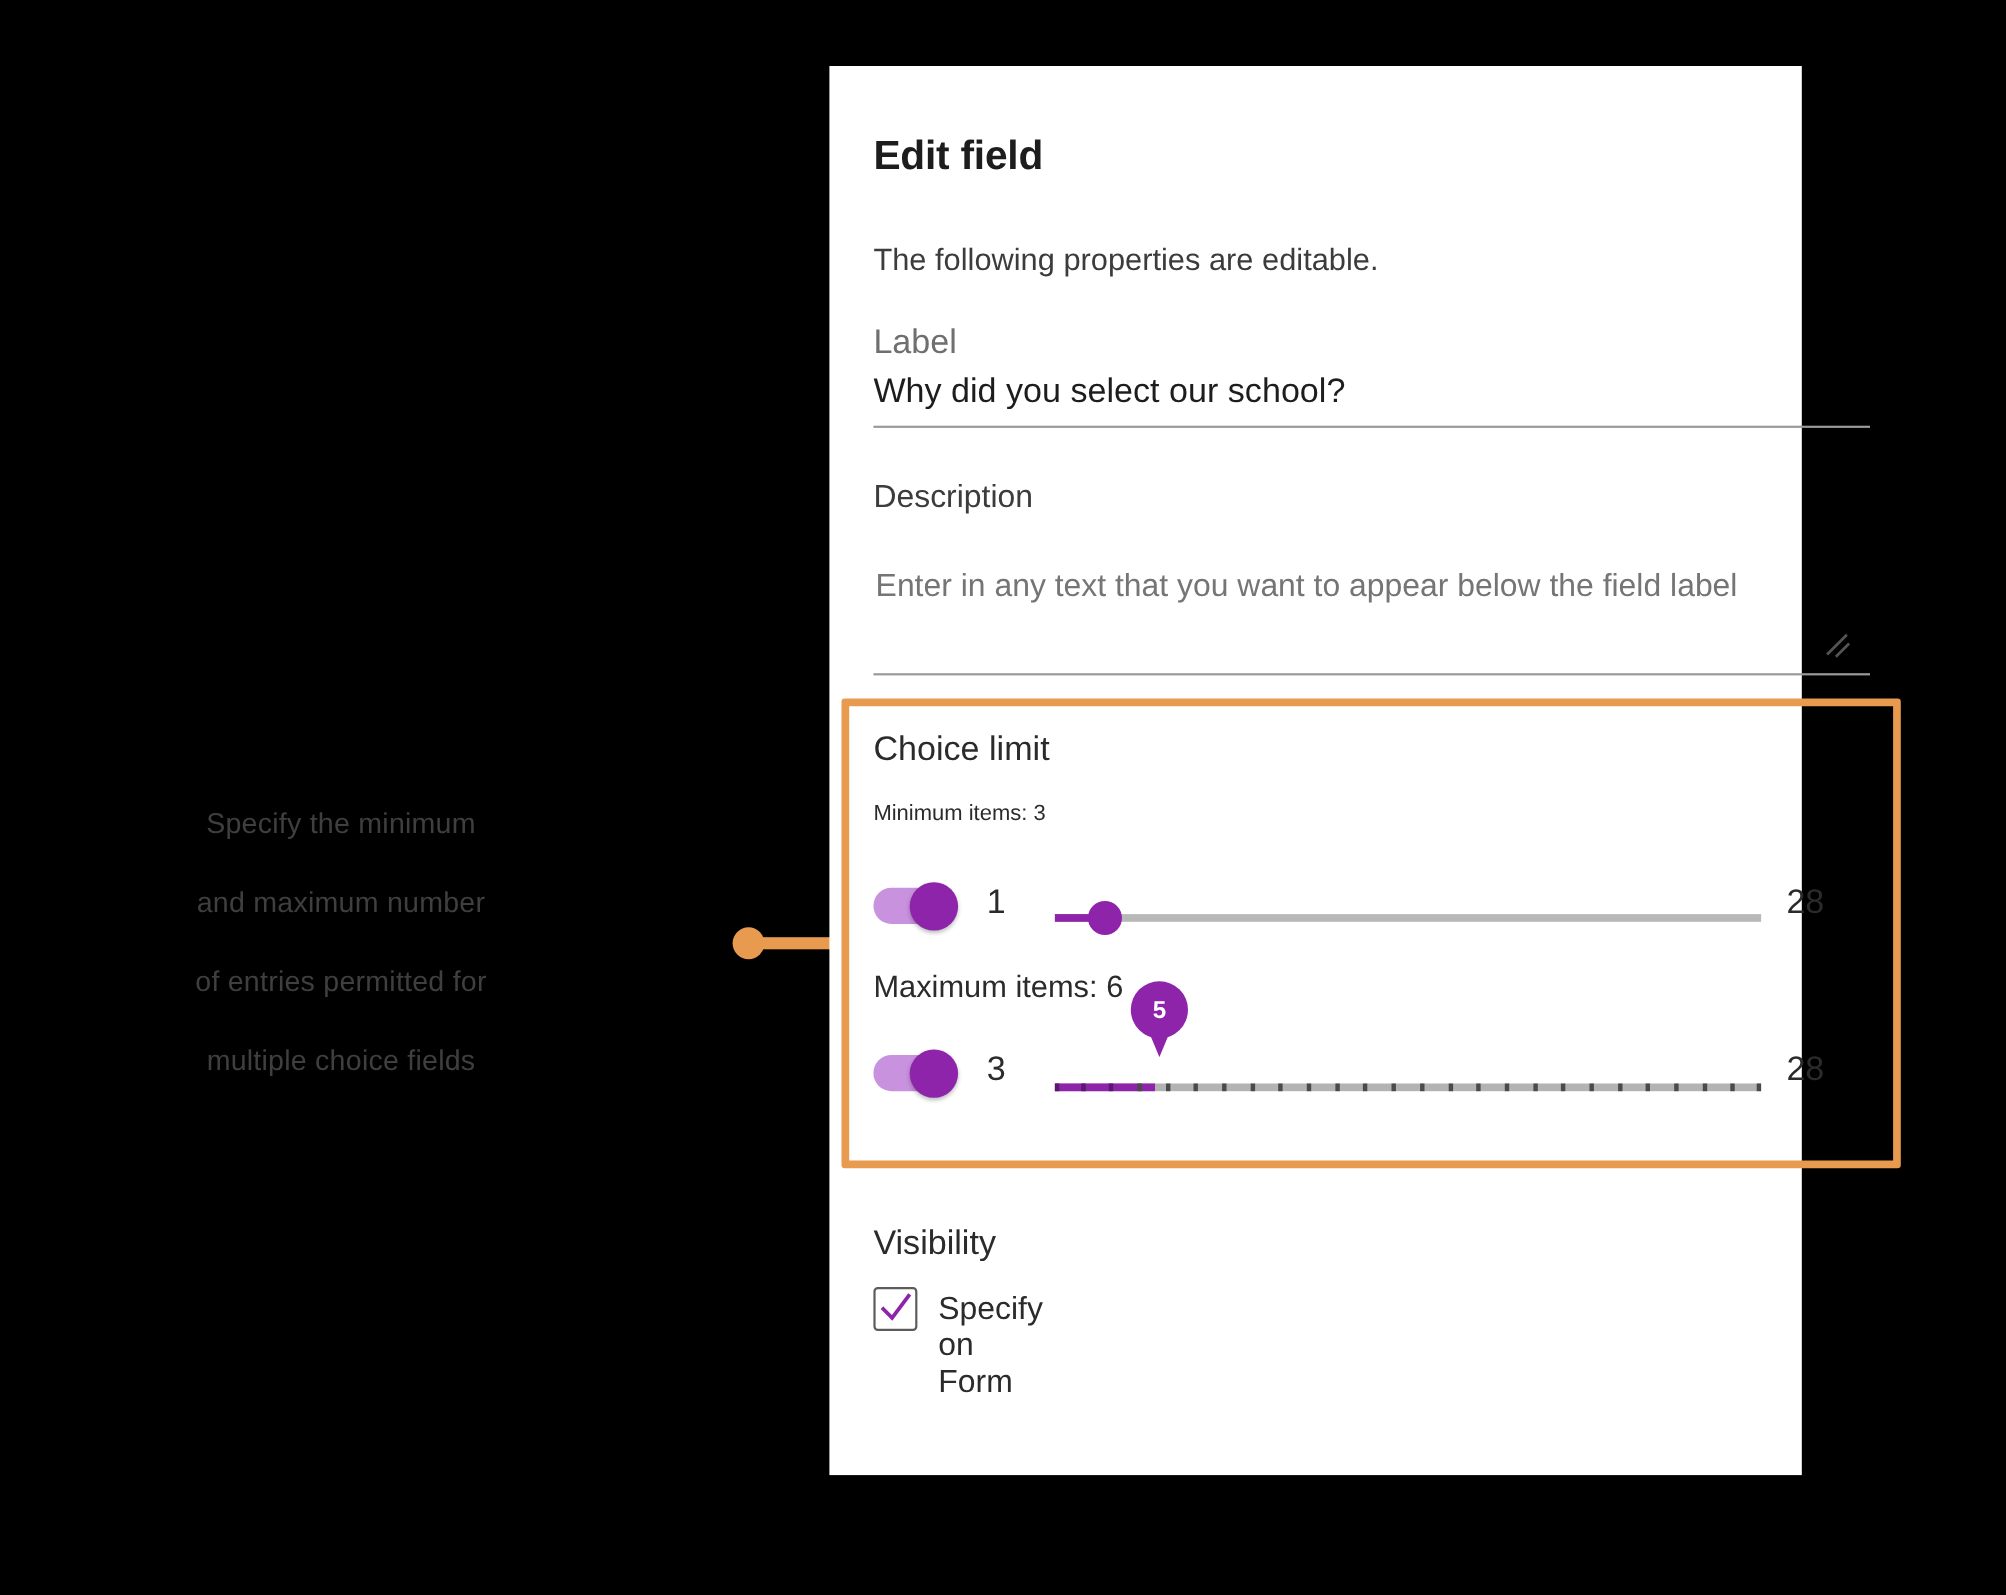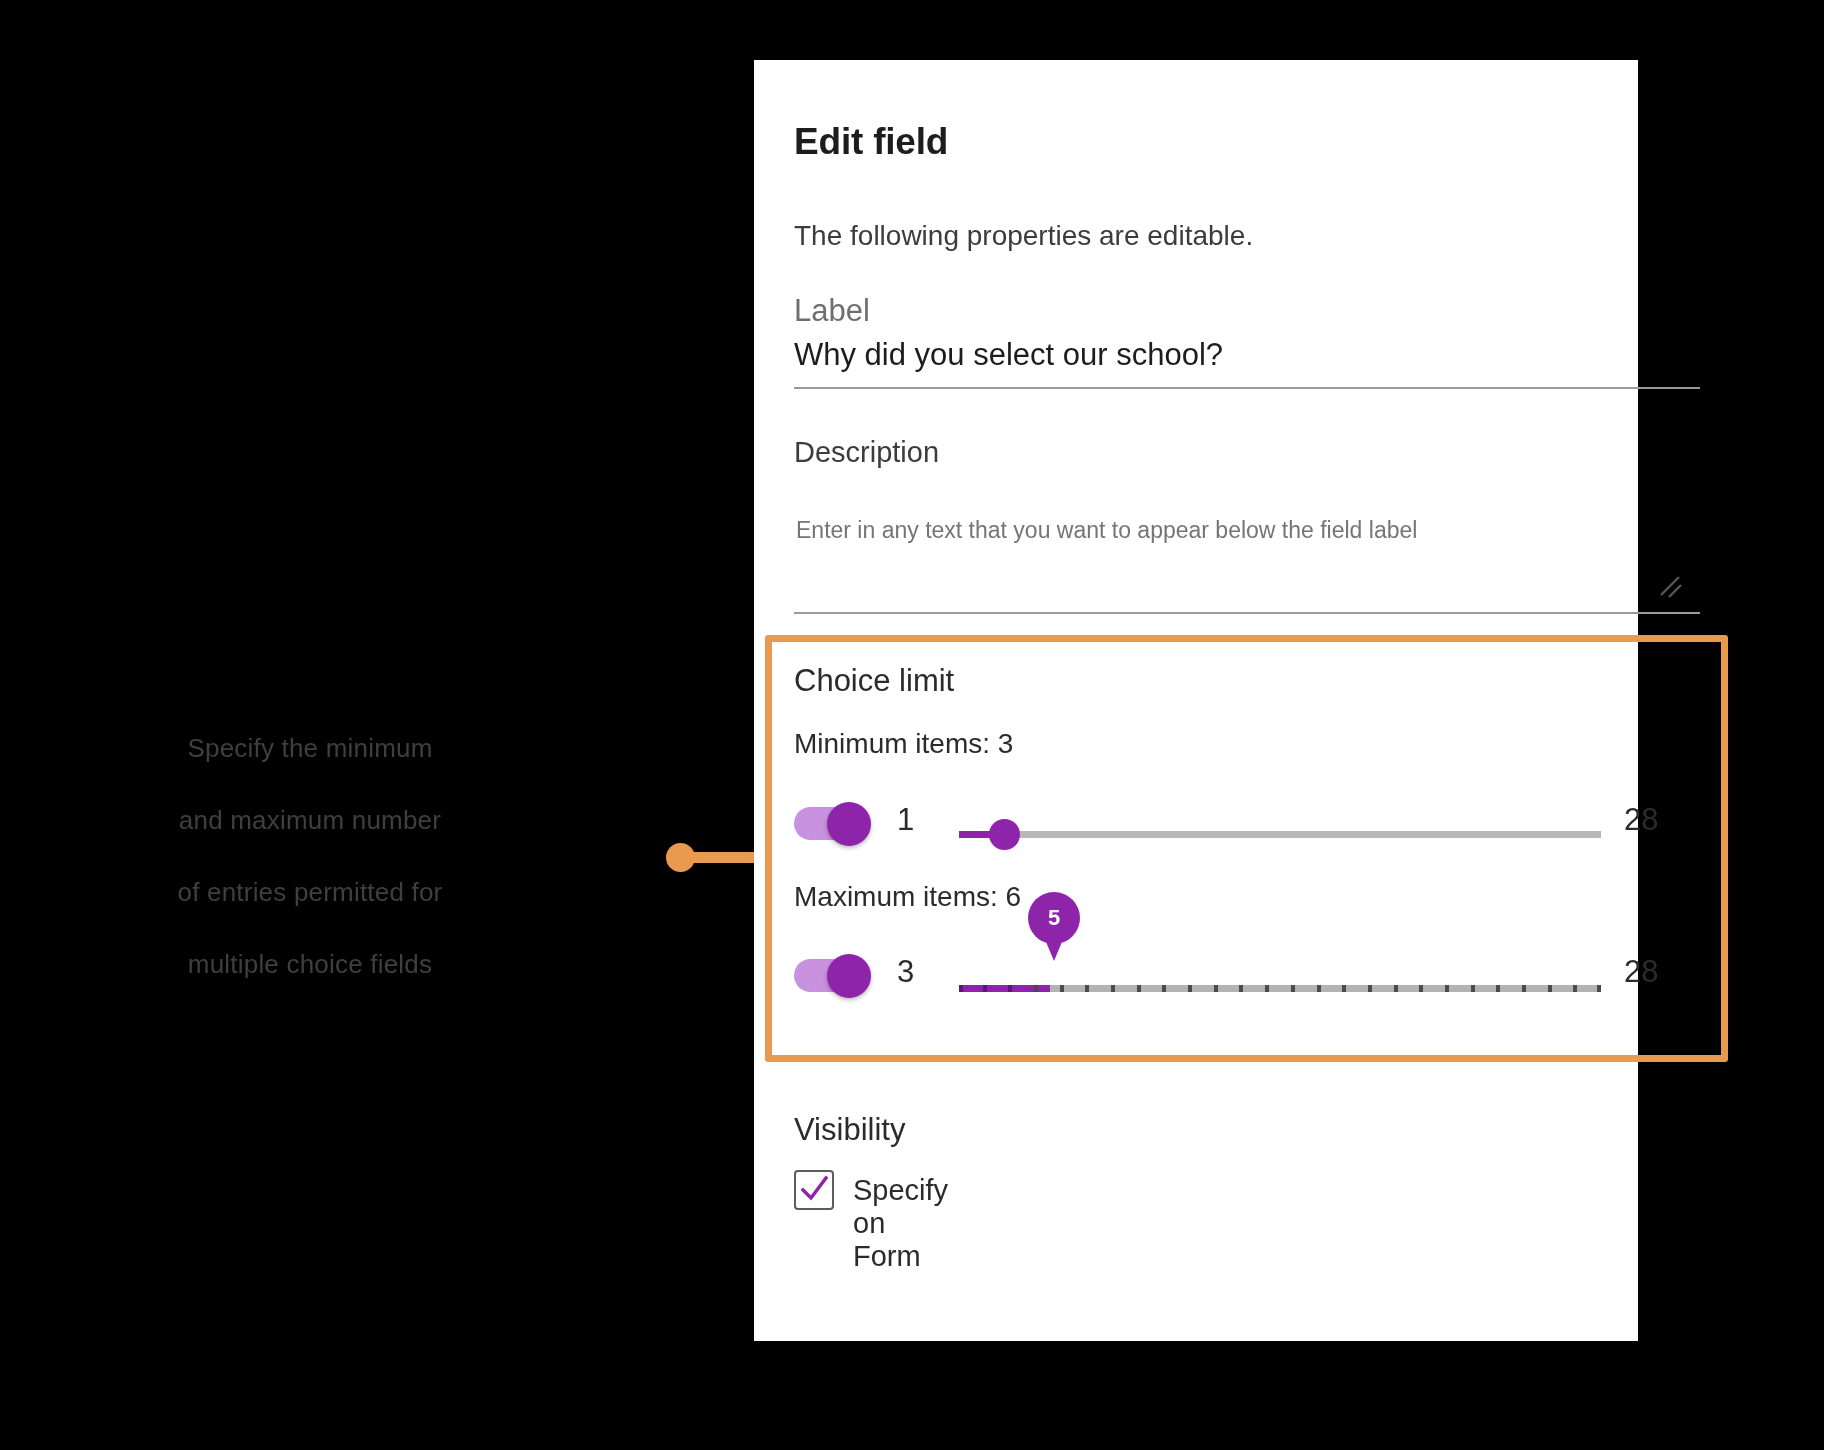--- a/index.html
+++ b/index.html
@@ -127,21 +127,21 @@
     position: absolute;
     left: 40px;
     top: 376px;
     font-size: 29px;
     color: #3c3c3c;
   }
   .desc-placeholder {
     position: absolute;
     left: 40px;
     top: 455px;
-    font-size: 23px;
+    font-size: 29px;
     color: #6f6f6f;
     width: 906px;
     border: none;
     outline: none;
     resize: none;
     background: transparent;
     font-family: "Liberation Sans", sans-serif;
     height: 40px;
     overflow: hidden;
   }
@@ -178,21 +178,21 @@
     left: 40px;
     top: 603px;
     font-size: 31px;
     color: #2b2b2b;
   }
 
   .min-caption {
     position: absolute;
     left: 40px;
     top: 668px;
-    font-size: 28px;
+    font-size: 20px;
     color: #2b2b2b;
   }
   .max-caption {
     position: absolute;
     left: 40px;
     top: 821px;
     font-size: 28px;
     color: #2b2b2b;
   }
 

